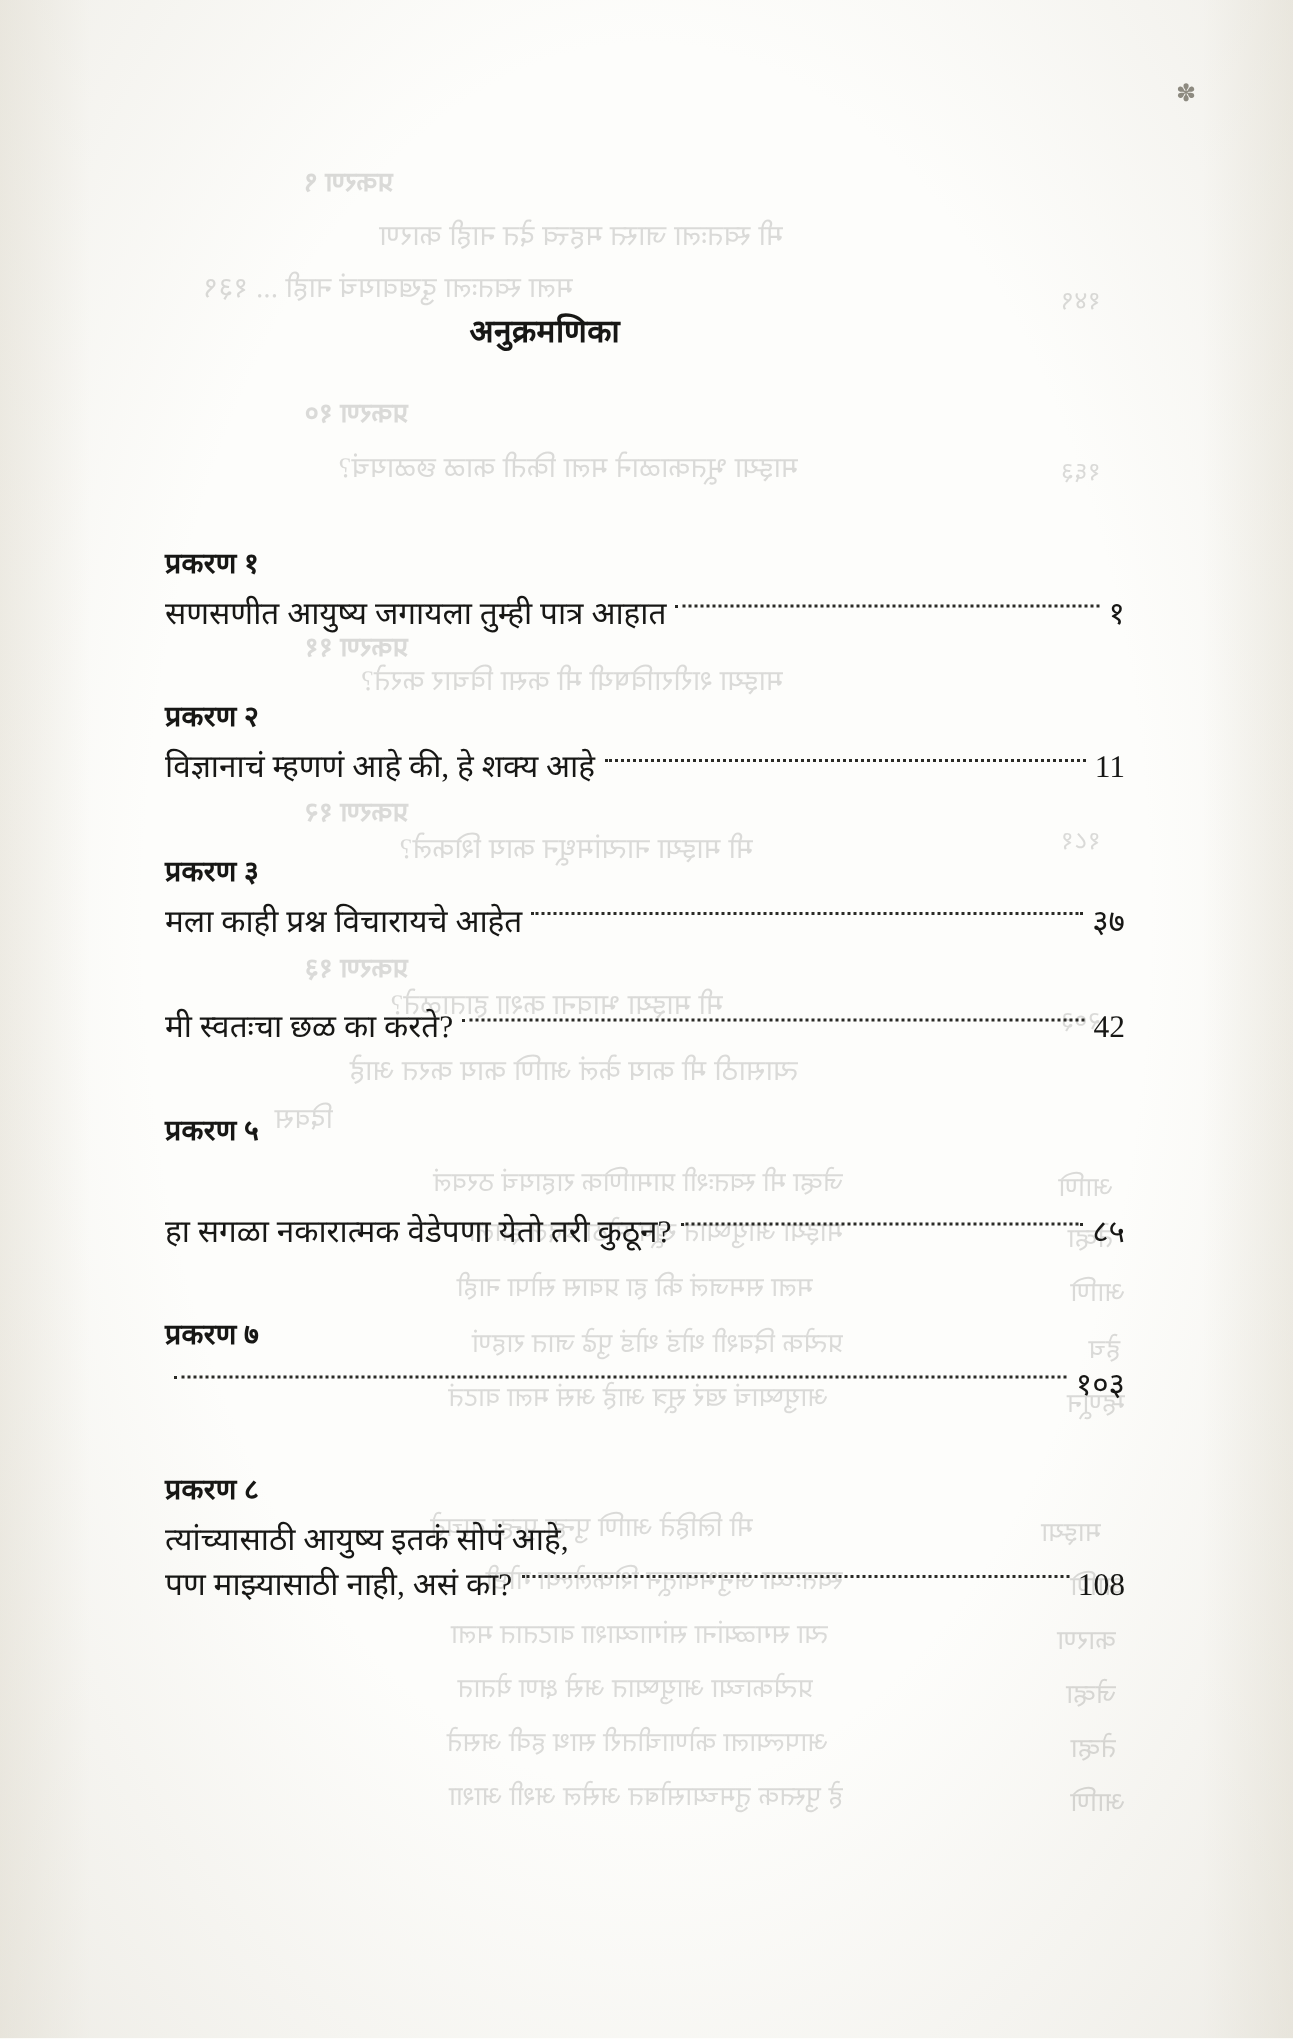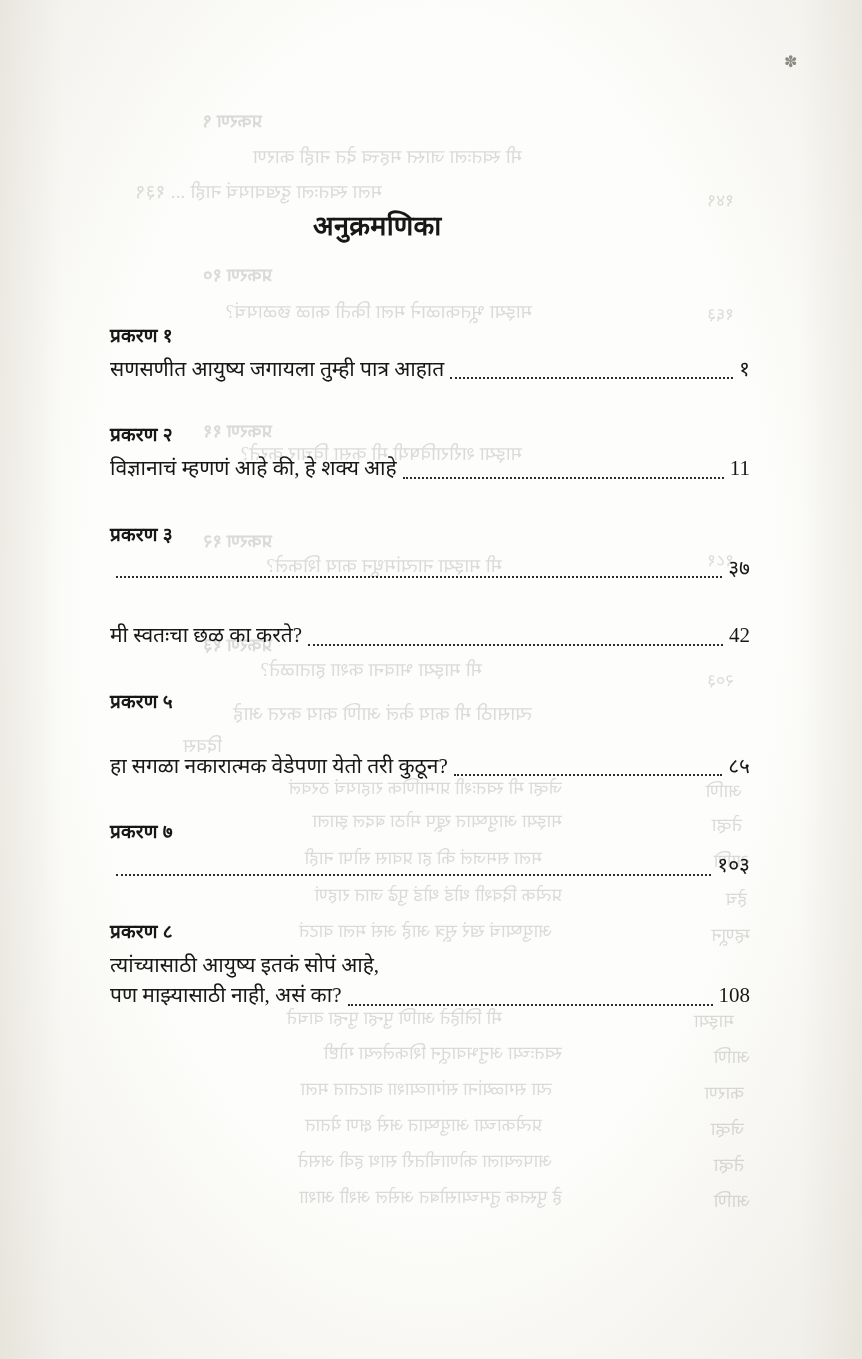--- a/index.html
+++ b/index.html
@@ -48,44 +48,45 @@
   .content {
     position: absolute;
     inset: 0;
     color: #171715;
   }
 
   .doc-title {
     position: absolute;
     left: 313px;
     top: 206px;
-    font-size: 27px;
+    font-size: 21px;
     font-weight: bold;
     letter-spacing: 0.3px;
   }
 
   .toc {
     position: absolute;
     left: 110px;
     top: 322px;
     width: 640px;
   }
 
   .toc-entry {
     margin-bottom: 37px;
+    margin-top: 40px;
   }
   .toc-entry .chapter-label {
     font-size: 19px;
     font-weight: bold;
     margin-bottom: 6px;
     letter-spacing: 0.2px;
   }
   .toc-entry .entry-line {
     display: flex;
-    align-items: flex-end;
+    align-items: center;
     font-size: 21px;
     line-height: 1.45;
   }
   .toc-entry .entry-title {
     white-space: nowrap;
   }
   .toc-entry .entry-title-2 {
     white-space: nowrap;
     font-size: 21px;
     line-height: 1.45;
@@ -186,20 +187,21 @@
           <div class="chapter-label">प्रकरण २</div>
           <div class="entry-line">
             <span class="entry-title">विज्ञानाचं म्हणणं आहे की, हे शक्य आहे</span>
             <span class="leader"></span>
             <span class="entry-page">11</span>
           </div>
         </div>
         <div class="toc-entry">
           <div class="chapter-label">प्रकरण ३</div>
           <div class="entry-line">
+            <span class="entry-title">मला काही प्रश्न विचारायचे आहेत</span>
             <span class="leader"></span>
             <span class="entry-page">३७</span>
           </div>
         </div>
         <div class="toc-entry">
           <div class="entry-line">
             <span class="entry-title">मी स्वतःचा छळ का करते?</span>
             <span class="leader"></span>
             <span class="entry-page">42</span>
           </div>

